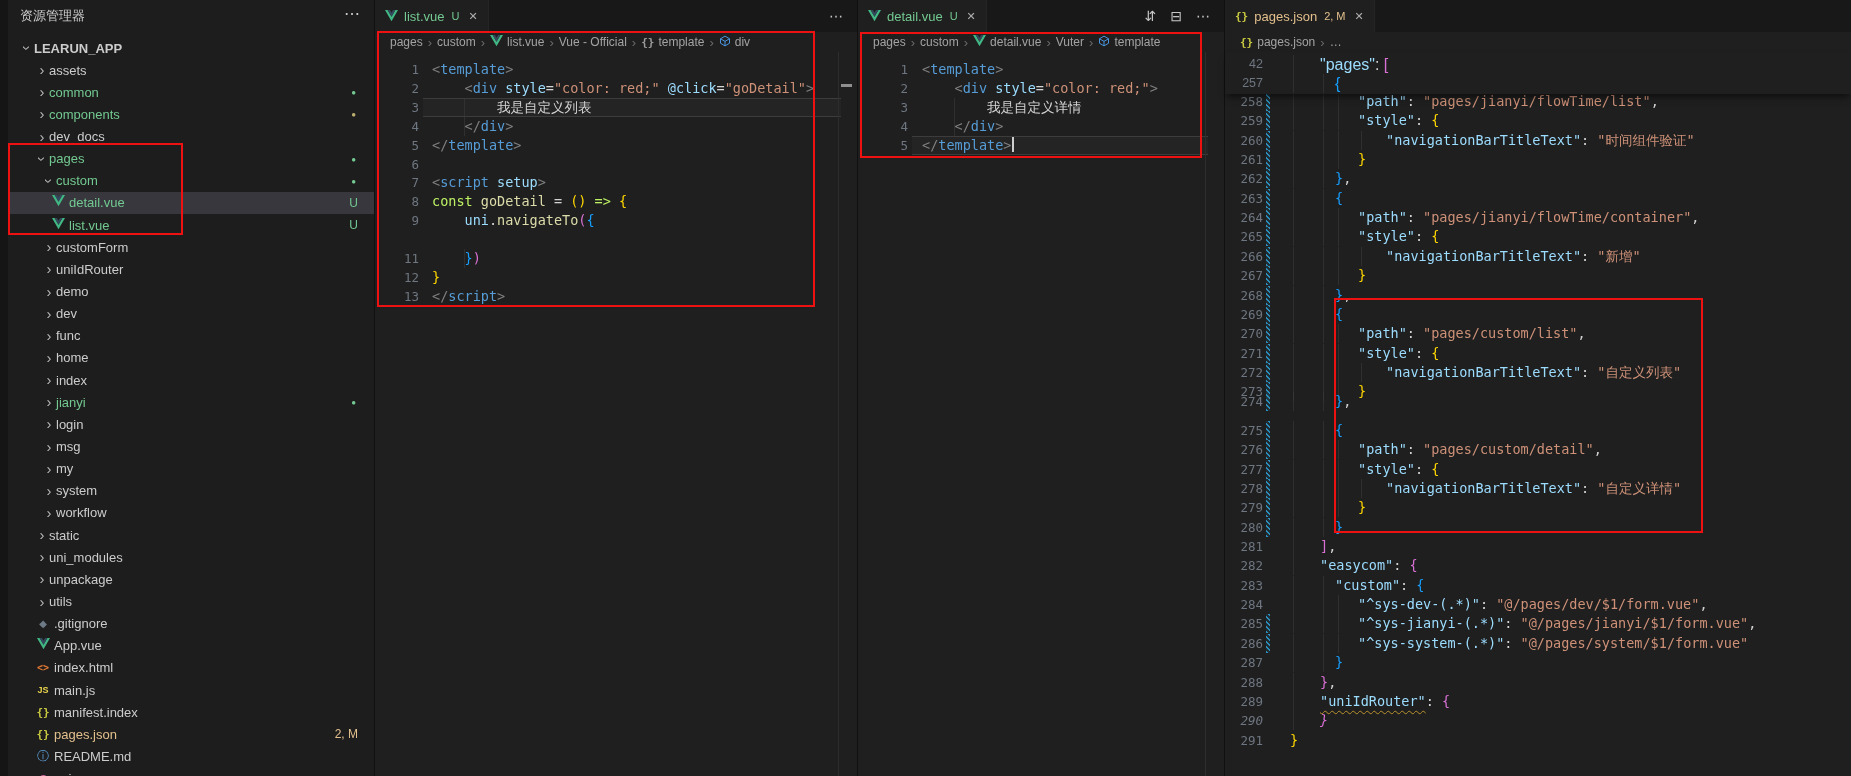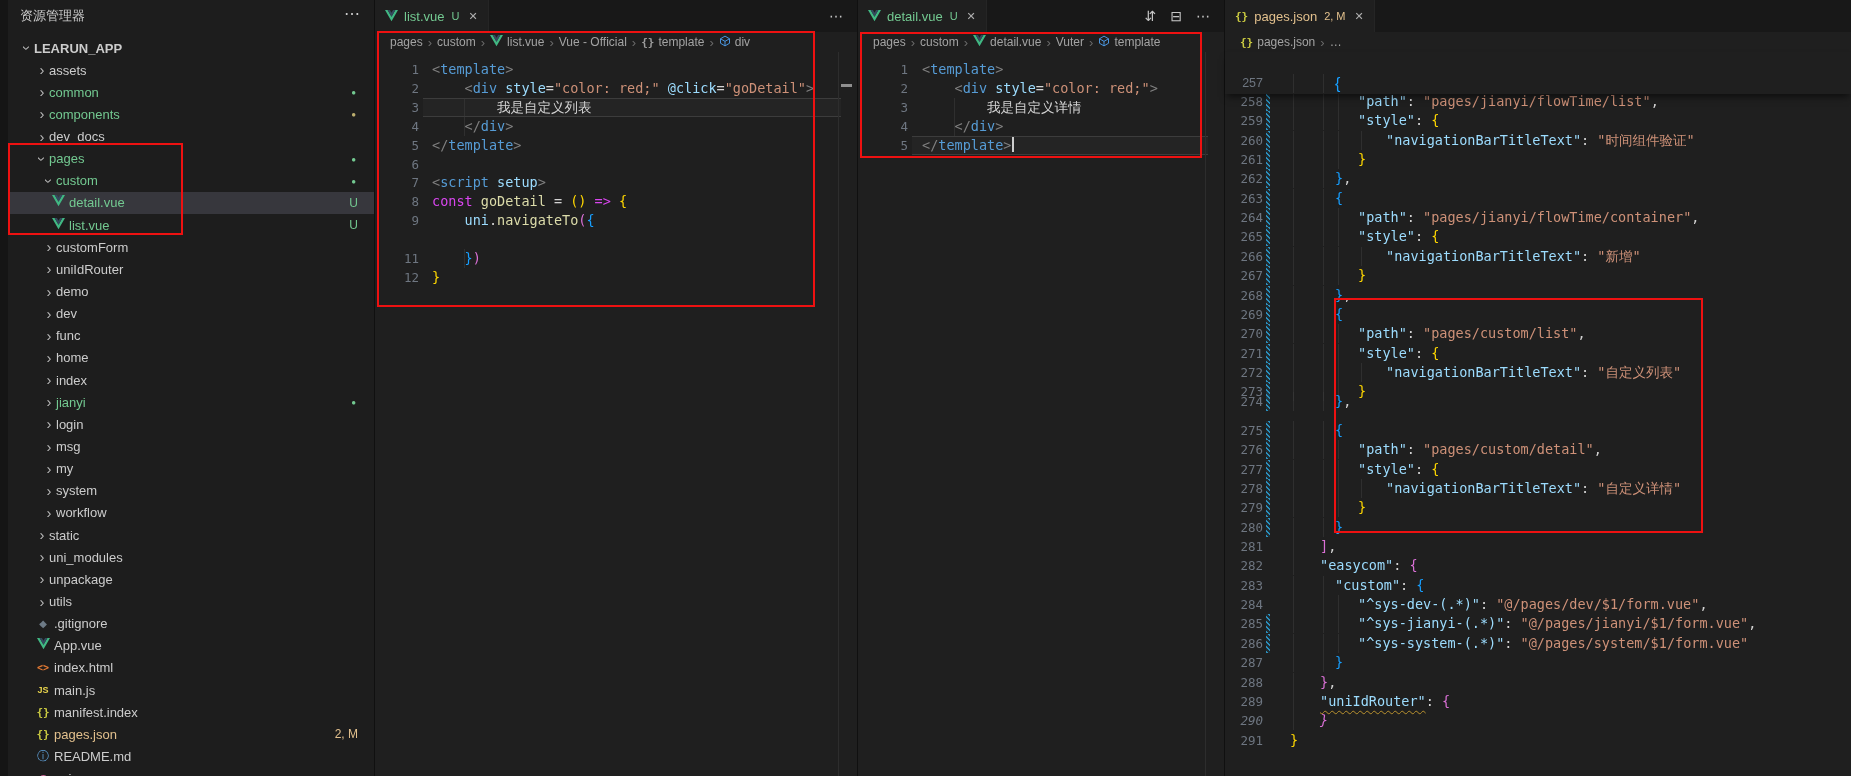--- a/index.html
+++ b/index.html
@@ -57,21 +57,21 @@
     background:repeating-linear-gradient(45deg,#2a8fbd 0 1.6px,rgba(42,143,189,.12) 1.6px 3.6px);}
   .curbox{position:absolute;top:0;bottom:0;border-top:1px solid #3c3c3c;border-bottom:1px solid #3c3c3c;
     background:rgba(255,255,255,.025);box-sizing:border-box;}
   .caret{display:inline-block;width:2px;height:15px;background:#cdcdcd;vertical-align:-2px;margin-left:1px;}
   .sticky{position:absolute;left:0;right:0;top:52px;height:42px;background:#1f1f1f;
     box-shadow:0 5px 7px -2px rgba(0,0,0,.55);z-index:3;}
   .mini-line{position:absolute;top:52px;bottom:0;width:1px;background:#2d2d2d;}
   .mini-dash{position:absolute;width:11px;height:3px;background:#8f8f8f;}
   
   .sg-p{color:#808080;} .sg-d{color:#d4d4d4;} .sg-t{color:#569cd6;} .sg-a{color:#9cdcfe;}
-  .sg-s{color:#ce9178;} .sg-k{color:#d946ef;} .sg-f{color:#dcdcaa;} .sg-x{color:#d4d4d4;}
+  .sg-s{color:#ce9178;} .sg-k{color:#bef264;} .sg-f{color:#dcdcaa;} .sg-x{color:#d4d4d4;}
   .sg-y{color:#ffd700;} .sg-m{color:#da70d6;} .sg-b{color:#179fff;}
   .sg-u{color:#9cdcfe;text-decoration:underline wavy #b8912e 1px;text-underline-offset:4px;}
   
   .ann{position:absolute;border:2px solid #ee1111;box-sizing:border-box;z-index:9;pointer-events:none;}
 </style>
 </head>
 <body>
 
 <div class="screen">
   <div class="strip"></div>
@@ -318,20 +318,21 @@
         <div class="crow" style="top: 78.9px;"><span class="ln" style="width: 44px;">2</span><span class="ctext" style="left: 57px;"><span class="sg-d">    </span><span class="sg-p">&lt;</span><span class="sg-t">div</span><span class="sg-d"> </span><span class="sg-a">style</span><span class="sg-d">=</span><span class="sg-s">"color: red;"</span><span class="sg-d"> </span><span class="sg-a">@click</span><span class="sg-d">=</span><span class="sg-s">"goDetail"</span><span class="sg-p">&gt;</span></span></div>
         <div class="crow" style="top: 97.8px;"><div class="curbox" style="left: 48px; right: 16px;"></div><span class="ln" style="width: 44px;">3</span><div class="guide" style="left: 89px;"></div><span class="ctext" style="left: 57px;"><span class="sg-x">        我是自定义列表</span></span></div>
         <div class="crow" style="top: 116.7px;"><span class="ln" style="width: 44px;">4</span><div class="guide" style="left: 89px;"></div><span class="ctext" style="left: 57px;"><span class="sg-d">    </span><span class="sg-p">&lt;/</span><span class="sg-t">div</span><span class="sg-p">&gt;</span></span></div>
         <div class="crow" style="top: 135.6px;"><span class="ln" style="width: 44px;">5</span><span class="ctext" style="left: 57px;"><span class="sg-p">&lt;/</span><span class="sg-t">template</span><span class="sg-p">&gt;</span></span></div>
         <div class="crow" style="top: 154.5px;"><span class="ln" style="width: 44px;">6</span><span class="ctext" style="left: 57px;"></span></div>
         <div class="crow" style="top: 173.4px;"><span class="ln" style="width: 44px;">7</span><span class="ctext" style="left: 57px;"><span class="sg-p">&lt;</span><span class="sg-t">script</span><span class="sg-d"> </span><span class="sg-a">setup</span><span class="sg-p">&gt;</span></span></div>
         <div class="crow" style="top: 192.3px;"><span class="ln" style="width: 44px;">8</span><span class="ctext" style="left: 57px;"><span class="sg-k">const</span><span class="sg-d"> </span><span class="sg-f">goDetail</span><span class="sg-d"> = </span><span class="sg-y">()</span><span class="sg-k"> =&gt; </span><span class="sg-y">{</span></span></div>
         <div class="crow" style="top: 211.2px;"><span class="ln" style="width: 44px;">9</span><span class="ctext" style="left: 57px;"><span class="sg-d">    </span><span class="sg-a">uni</span><span class="sg-d">.</span><span class="sg-f">navigateTo</span><span class="sg-m">(</span><span class="sg-b">{</span></span></div>
         <div class="crow" style="top: 249px;"><span class="ln" style="width: 44px;">11</span><div class="guide" style="left: 89px;"></div><span class="ctext" style="left: 57px;"><span class="sg-d">    </span><span class="sg-b">}</span><span class="sg-m">)</span></span></div>
         <div class="crow" style="top: 267.9px;"><span class="ln" style="width: 44px;">12</span><span class="ctext" style="left: 57px;"><span class="sg-y">}</span></span></div>
+        <div class="crow" style="top: 286.8px;"><span class="ln" style="width: 44px;">13</span><span class="ctext" style="left: 57px;"><span class="sg-p">&lt;/</span><span class="sg-t">script</span><span class="sg-p">&gt;</span></span></div>
       </div>
     <div class="mini-line" style="left:463px"></div>
     <div class="mini-dash" style="left:466px;top:84px"></div>
   </section>
 
   <section class="pane" style="left:858px;width:366px">
     <div class="tabbar">
       <div class="tab">
         <span class="ticon">
             <svg width="13" height="12" viewBox="0 0 24 22">
@@ -437,20 +438,21 @@
         <div class="crow" style="top: 595.1px;"><span class="ln" style="width: 38px;">284</span><div class="guide" style="left: 68px;"></div><div class="guide" style="left: 98px;"></div><div class="guide" style="left: 113px;"></div><span class="ctext" style="left: 133px;"><span class="sg-a">"^sys-dev-(.*)"</span><span class="sg-d">: </span><span class="sg-s">"@/pages/dev/$1/form.vue"</span><span class="sg-d">,</span></span></div>
         <div class="crow" style="top: 614.45px;"><span class="ln" style="width: 38px;">285</span><div class="modbar" style="left: 41px;"></div><div class="guide" style="left: 68px;"></div><div class="guide" style="left: 98px;"></div><div class="guide" style="left: 113px;"></div><span class="ctext" style="left: 133px;"><span class="sg-a">"^sys-jianyi-(.*)"</span><span class="sg-d">: </span><span class="sg-s">"@/pages/jianyi/$1/form.vue"</span><span class="sg-d">,</span></span></div>
         <div class="crow" style="top: 633.8px;"><span class="ln" style="width: 38px;">286</span><div class="modbar" style="left: 41px;"></div><div class="guide" style="left: 68px;"></div><div class="guide" style="left: 98px;"></div><div class="guide" style="left: 113px;"></div><span class="ctext" style="left: 133px;"><span class="sg-a">"^sys-system-(.*)"</span><span class="sg-d">: </span><span class="sg-s">"@/pages/system/$1/form.vue"</span></span></div>
         <div class="crow" style="top: 653.15px;"><span class="ln" style="width: 38px;">287</span><div class="guide" style="left: 68px;"></div><div class="guide" style="left: 98px;"></div><span class="ctext" style="left: 110px;"><span class="sg-b">}</span></span></div>
         <div class="crow" style="top: 672.5px;"><span class="ln" style="width: 38px;">288</span><div class="guide" style="left: 68px;"></div><span class="ctext" style="left: 95px;"><span class="sg-m">}</span><span class="sg-d">,</span></span></div>
         <div class="crow" style="top: 691.85px;"><span class="ln" style="width: 38px;">289</span><div class="guide" style="left: 68px;"></div><span class="ctext" style="left: 95px;"><span class="sg-u">"uniIdRouter"</span><span class="sg-d">: </span><span class="sg-m">{</span></span></div>
         <div class="crow" style="top: 711.2px; font-style: italic;"><span class="ln" style="width: 38px;">290</span><div class="guide" style="left: 68px;"></div><span class="ctext" style="left: 95px;"><span class="sg-m">}</span></span></div>
         <div class="crow" style="top: 730.55px;"><span class="ln" style="width: 38px;">291</span><span class="ctext" style="left: 65px;"><span class="sg-y">}</span></span></div>
       </div>
     <div class="sticky">
+        <div class="crow" style="top: 3px;"><span class="ln" style="width: 38px;">42</span><div class="guide" style="left: 68px;"></div><span class="ctext" style="left: 95px;"><span class="sg-a">"pages"</span><span class="sg-d">: </span><span class="sg-m">[</span></span></div>
         <div class="crow" style="top: 22.4px;"><span class="ln" style="width: 38px;">257</span><div class="guide" style="left: 68px;"></div><div class="guide" style="left: 98px;"></div><span class="ctext" style="left: 110px;"><span class="sg-b">{</span></span></div>
       </div>
   </section>
 
   <div class="ann" style="left:8px;top:143px;width:175px;height:92px"></div>
   <div class="ann" style="left:377px;top:31px;width:438px;height:276px"></div>
   <div class="ann" style="left:860px;top:32px;width:342px;height:126px"></div>
   <div class="ann" style="left:1334px;top:298px;width:369px;height:235px"></div>
 </div>
 

